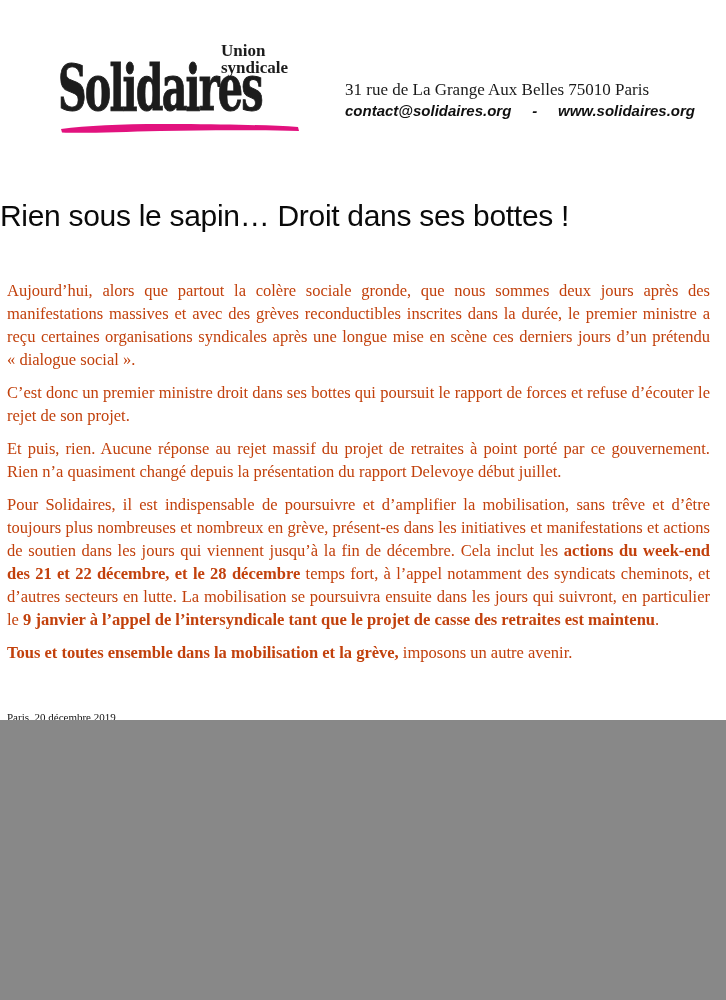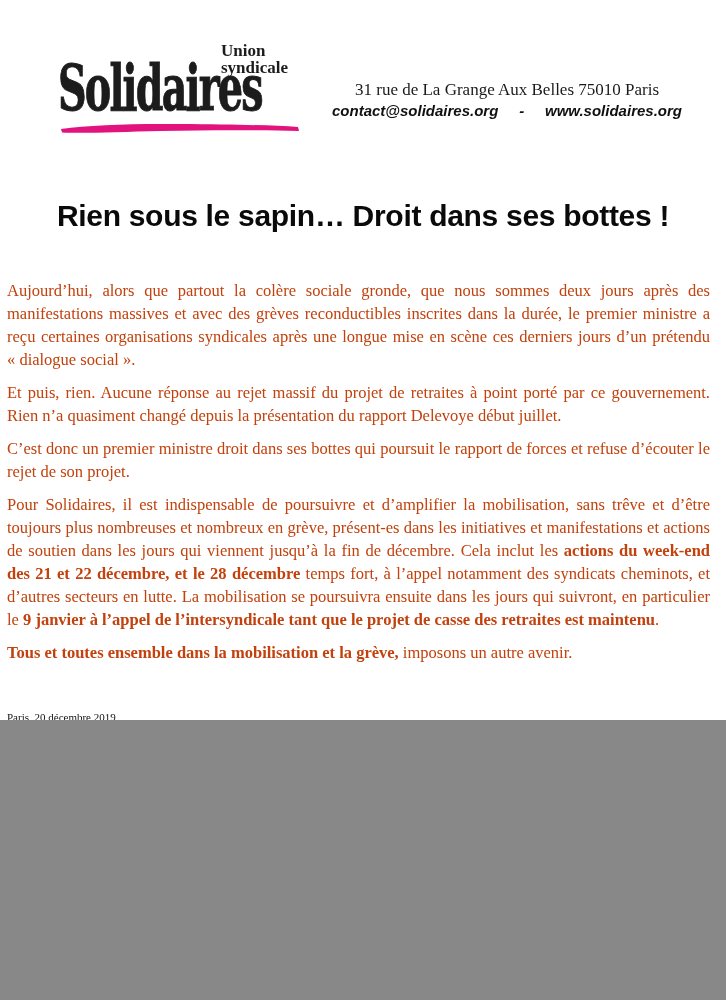--- a/index.html
+++ b/index.html
@@ -25,39 +25,39 @@
     position:absolute;left:0;top:10px;
     font-family:"DejaVu Serif","Liberation Serif",serif;
     font-weight:bold;font-size:64px;line-height:64px;
     letter-spacing:-3px;color:#1c1c1c;
     transform:scaleX(0.62);transform-origin:left top;
     -webkit-text-stroke:1px #1c1c1c;
     white-space:nowrap;
   }
   .logo-stroke{position:absolute;left:2px;top:73px;}
 
-  .addr-block{position:absolute;left:327px;top:80px;width:360px;text-align:center;}
+  .addr-block{position:absolute;left:345px;top:80px;width:360px;}
   .addr-line{
     font-family:"Liberation Serif", serif;
     font-size:17px;line-height:20px;color:#1a1a1a;
   }
   .contact-line{
     margin-top:2px;
     font-family:"Liberation Sans", sans-serif;
     font-weight:bold;font-style:italic;
     font-size:15px;line-height:18px;color:#101010;
     white-space:pre;
   }
 
   
   .doc-title{
     position:absolute;left:0;top:196px;width:726px;
-    text-align:center;
+    text-align:left;
     font-family:"Liberation Sans", sans-serif;
-    font-weight:bold;font-size:30px;line-height:40px;
+    font-weight:normal;font-size:30px;line-height:40px;
     letter-spacing:-0.3px;color:#0a0a0a;
     margin:0;
   }
 
   
   .body-text{
     position:absolute;left:7px;top:279px;width:703px;
   }
   .para{
     margin:0 0 10px 0;
@@ -94,21 +94,21 @@
       <div class="addr-line">31 rue de La Grange Aux Belles 75010 Paris</div>
       <div class="contact-line">contact@solidaires.org     -     www.solidaires.org</div>
     </div>
   </header>
 
   <h1 class="doc-title">Rien sous le sapin… Droit dans ses bottes !</h1>
 
   <main class="body-text">
     <div>
         <p class="para"><span>Aujourd’hui, alors que partout la colère sociale gronde, que nous sommes deux jours après des manifestations massives et avec des grèves reconductibles inscrites dans la durée, le premier ministre a reçu certaines organisations syndicales après une longue mise en scène ces derniers jours d’un prétendu «&nbsp;dialogue social&nbsp;».</span></p>
+        <p class="para"><span>C’est donc un premier ministre droit dans ses bottes qui poursuit le rapport de forces et refuse d’écouter le rejet de son projet.</span></p>
         <p class="para"><span>Et puis, rien. Aucune réponse au rejet massif du projet de retraites à point porté par ce gouvernement. Rien n’a quasiment changé depuis la présentation du rapport Delevoye début juillet.</span></p>
-        <p class="para"><span>C’est donc un premier ministre droit dans ses bottes qui poursuit le rapport de forces et refuse d’écouter le rejet de son projet.</span></p>
         <p class="para"><span>Pour Solidaires, il est indispensable de poursuivre et d’amplifier la mobilisation, sans trêve et d’être toujours plus nombreuses et nombreux en grève, présent-es dans les initiatives et manifestations et actions de soutien dans les jours qui viennent jusqu’à la fin de décembre. Cela inclut les </span><b>actions du week-end des 21 et 22 décembre, et le 28 décembre</b><span> temps fort, à l’appel notamment des syndicats cheminots, et d’autres secteurs en lutte. La mobilisation se poursuivra ensuite dans les jours qui suivront, en particulier le </span><b>9 janvier à l’appel de l’intersyndicale tant que le projet de casse des retraites est maintenu</b><span>.</span></p>
         <p class="para"><b>Tous et toutes ensemble dans la mobilisation et la grève,</b><span> imposons un autre avenir.</span></p>
       </div>
     <div class="dateline">Paris, 20 décembre 2019</div>
   </main>
 
 </div>
 
 </body></html>

